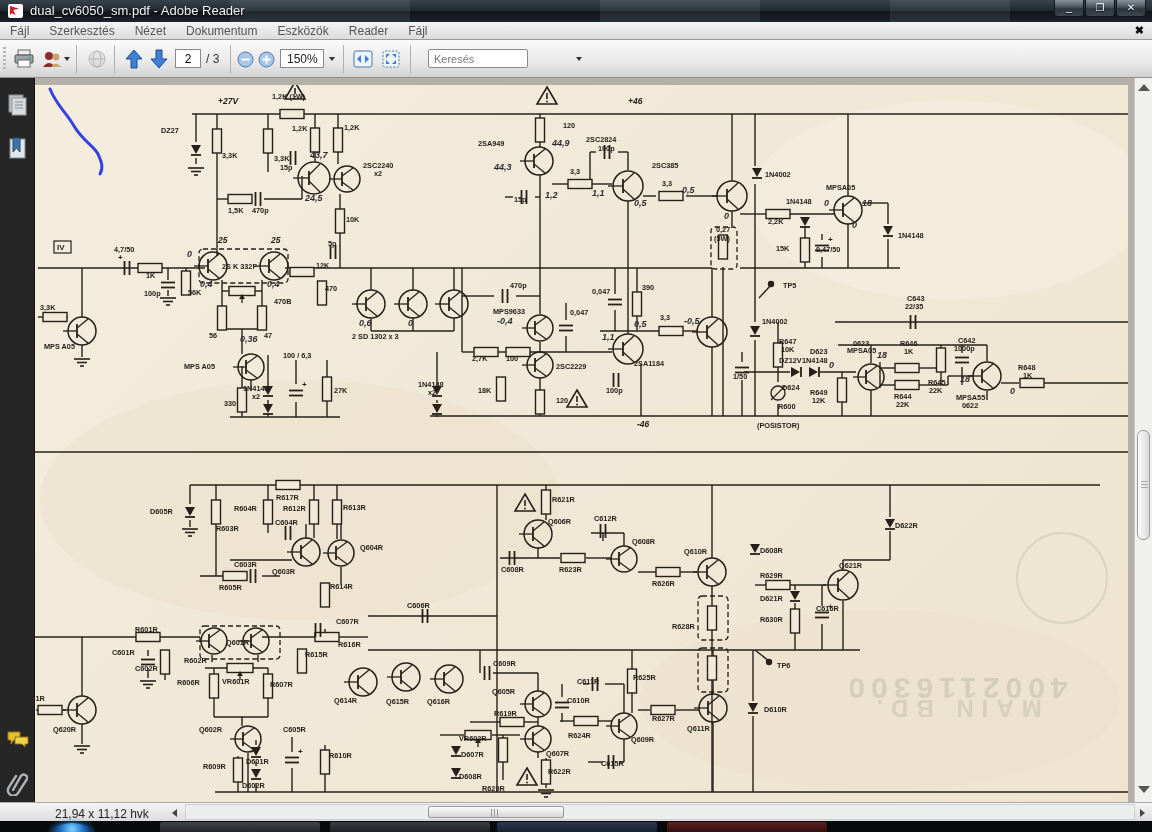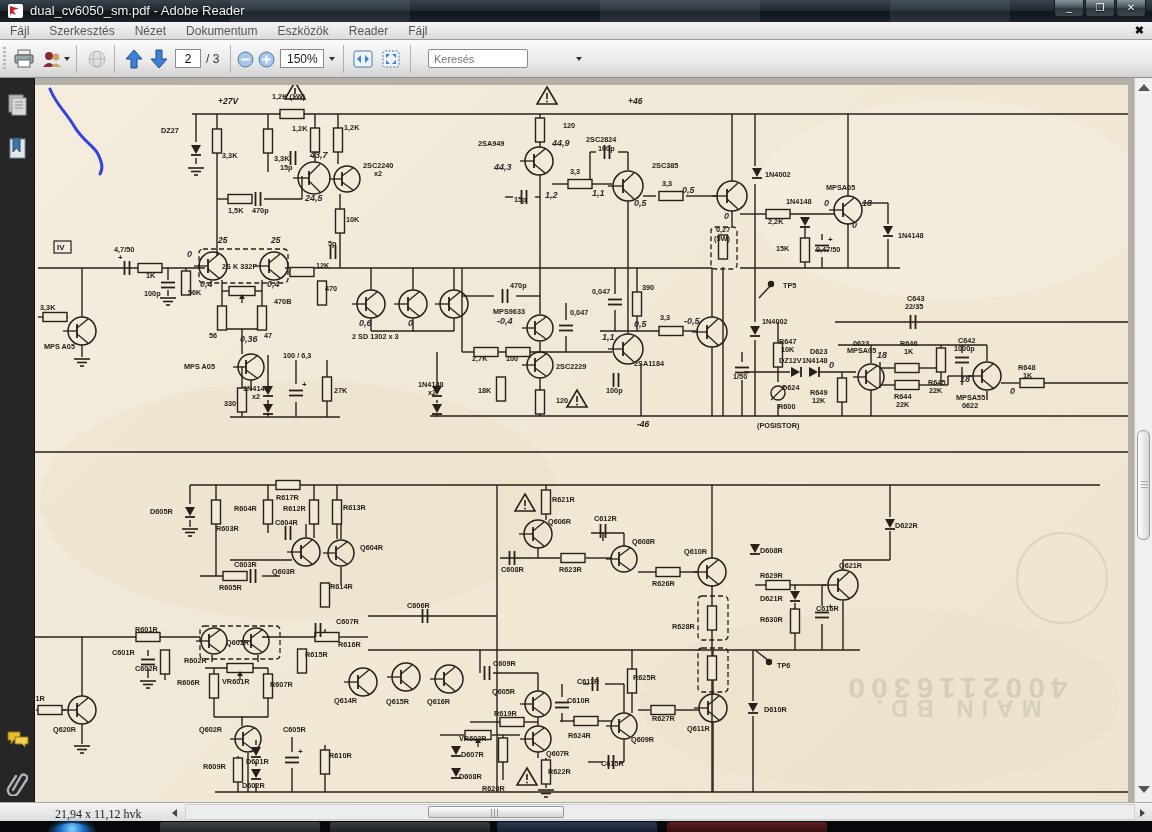--- a/index.html
+++ b/index.html
@@ -55,21 +55,21 @@
   
   .vscroll { position:absolute; right:0; top:78px; width:18px; height:724px; background:#f0f0ee; border-left:1px solid #c8c8c8; }
   .varrow { position:absolute; left:3px; width:0; height:0; border-left:6px solid transparent; border-right:6px solid transparent; }
   .vthumb { position:absolute; left:2px; top:352px; width:13px; height:110px; border:1px solid #9a9a9a; border-radius:6px;
     background:linear-gradient(90deg,#fdfdfd,#d8d8d8); }
   .thumbgrip { position:absolute; left:3px; top:50px; width:7px; height:8px;
     background:repeating-linear-gradient(#aaa 0 1px, transparent 1px 3px); }
 
   .statusrow { position:absolute; left:0; top:802px; width:1152px; height:19px;
     background:linear-gradient(#f4f4f4,#dddddd); border-top:1px solid #aaa; font-size:12px; color:#222; }
-  .status-size { position:absolute; left:55px; top:4px;font-family:Liberation Serif, serif; }
+  .status-size { position:absolute; left:55px; top:4px; }
   .hsarrow { position:absolute; top:6px; width:0; height:0; border-top:4px solid transparent; border-bottom:4px solid transparent; }
   .hstrack { position:absolute; left:185px; top:1px; width:950px; height:16px; background:#eceded; border:1px solid #cfcfcf; }
   .hsthumb { position:absolute; left:242px; top:1px; width:136px; height:12px; border:1px sol id #999; border:1px solid #999; border-radius:2px;
     background:linear-gradient(#fcfcfc,#d5d5d5); }
   .hgrip { position:absolute; left:62px; top:2px; width:9px; height:8px;
     background:repeating-linear-gradient(90deg,#999 0 1px, transparent 1px 3px); }
 
   
   .taskbar { position:absolute; left:0; top:821px; width:1152px; height:11px; background:#07090c; }
   .orb { position:absolute; left:52px; top:2px; width:40px; height:20px; border-radius:50%;

